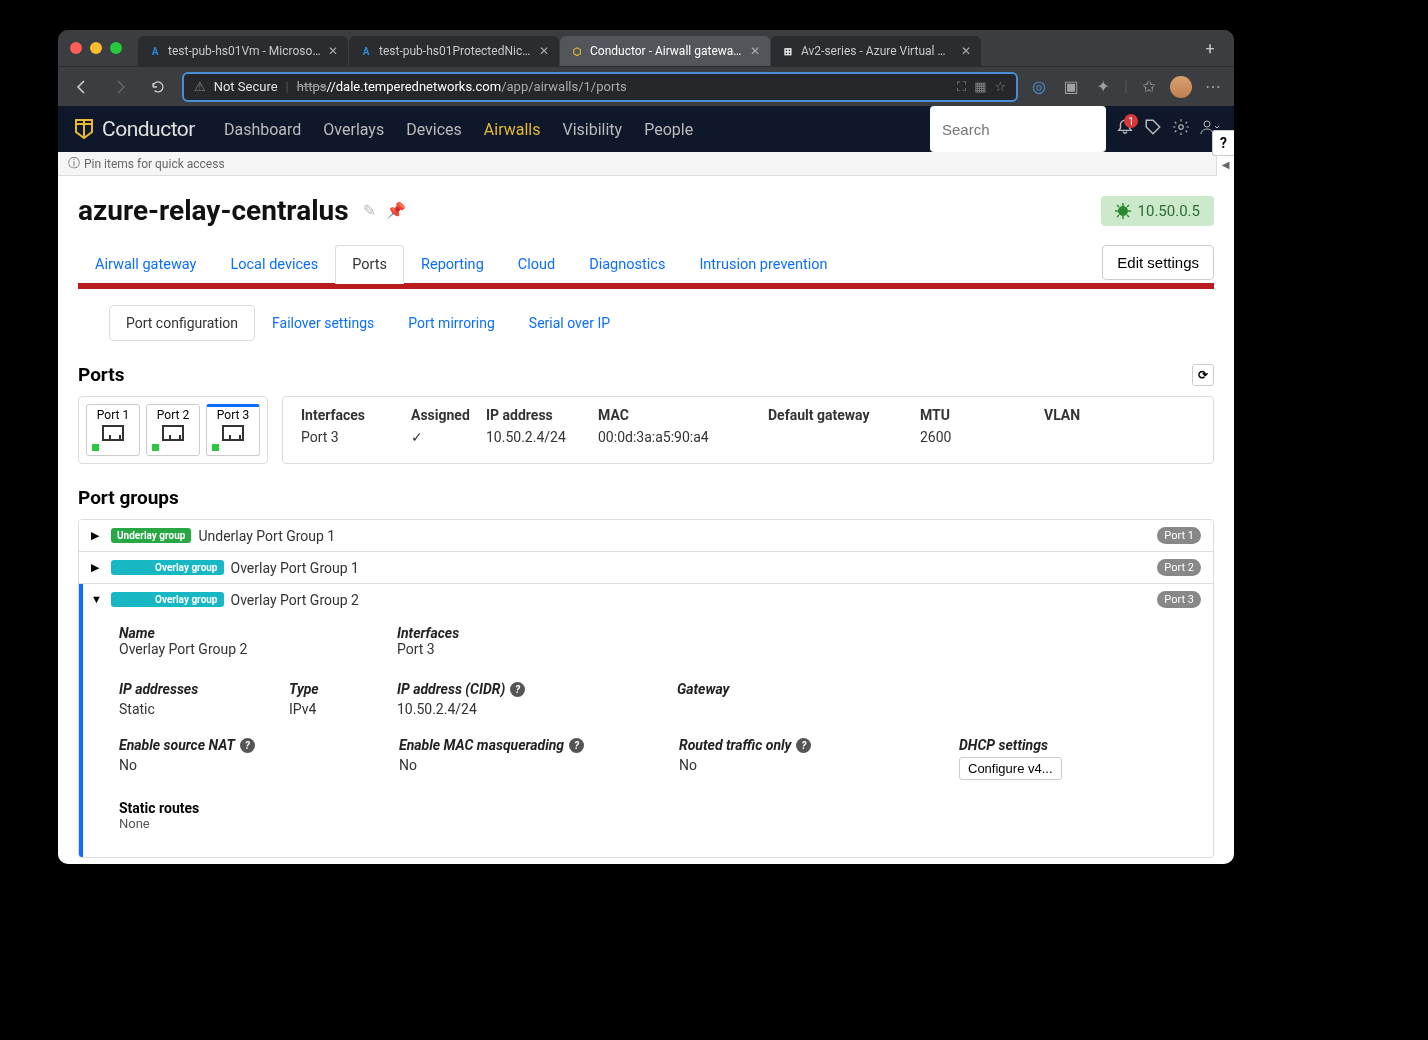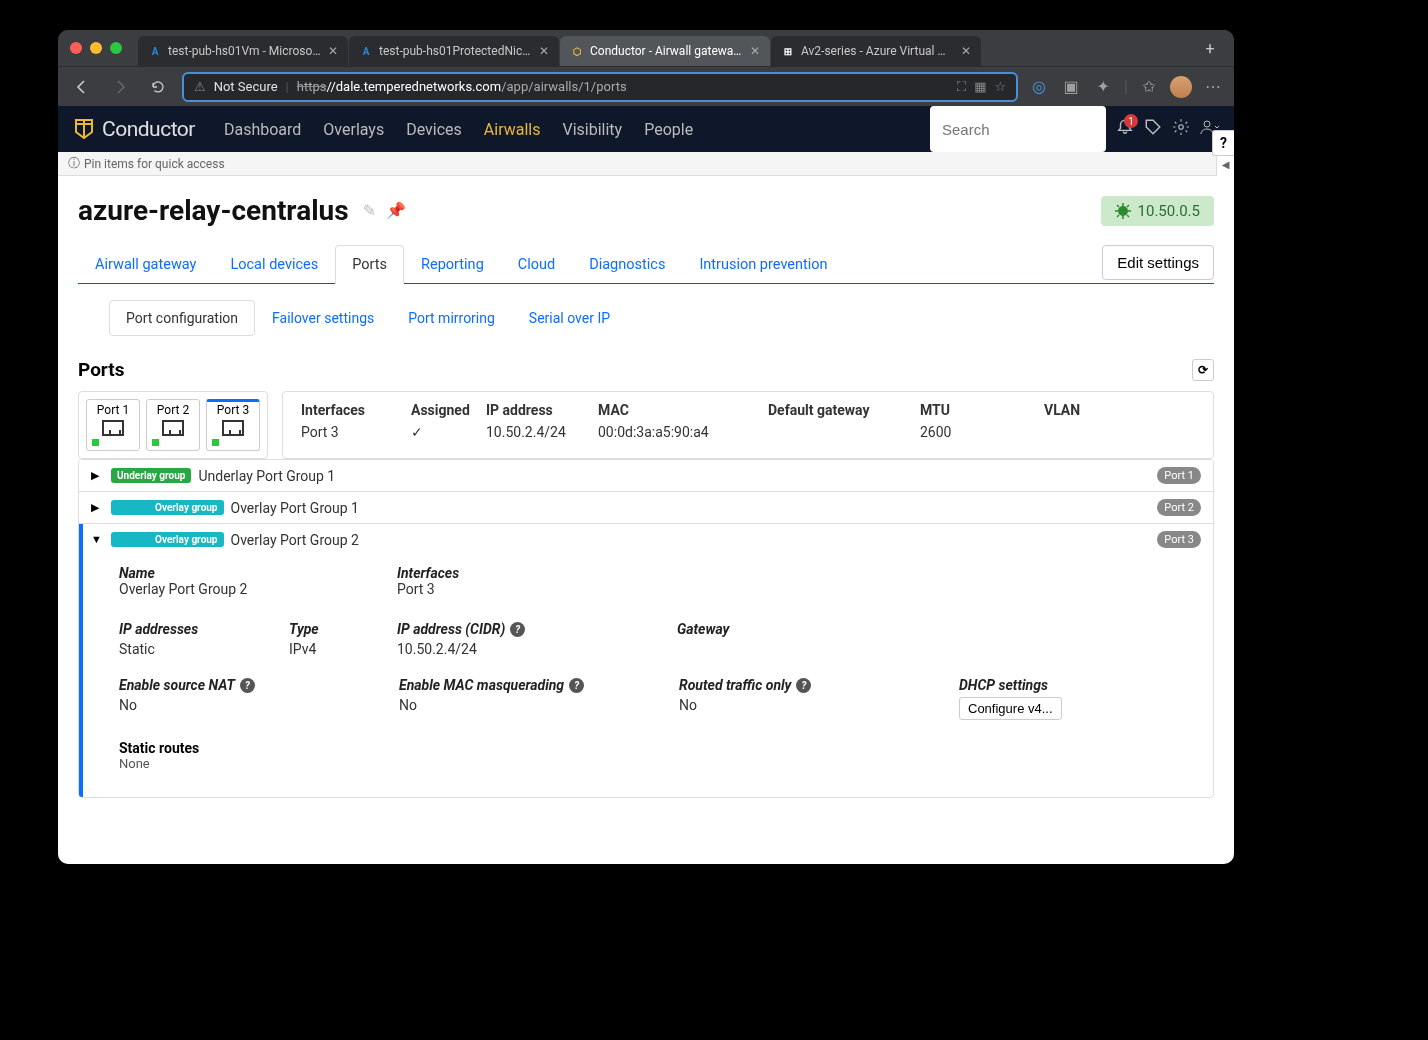--- a/index.html
+++ b/index.html
@@ -43,21 +43,21 @@
 .ricn { color: #bbb; cursor: pointer; }
 .pin-strip { height: 24px; background: #f5f5f5; font-size: 12px; color: #666; padding: 0 10px; display: flex; align-items: center; gap: 4px; border-bottom: 1px solid #ddd; position: relative; }
 .pin-edge { position: absolute; right: 0; top: 0; width: 18px; height: 24px; background: #fff; border-left: 1px solid #ddd; display: flex; align-items: center; justify-content: center; font-size: 10px; cursor: pointer; }
 .side-help { position: absolute; right: 0; top: 24px; width: 22px; height: 26px; background: #fff; border: 1px solid #ccc; border-right: none; border-radius: 3px 0 0 3px; display: flex; align-items: center; justify-content: center; font-weight: bold; cursor: pointer; font-size: 14px; }
 .content { padding: 8px 20px 30px 20px; }
 .titleline { display: flex; align-items: center; padding: 10px 0 18px; }
 .titleline h1 { font-size: 28px; font-weight: 700; color: #111; margin-right: 14px; }
 .titleline .ticn { color: #bbb; margin-right: 10px; cursor: pointer; }
 .ipbadge { margin-left: auto; background: #cde9cb; color: #2a6d2f; padding: 6px 14px; border-radius: 4px; font-size: 15px; display: flex; align-items: center; gap: 7px; }
 .ipbadge .burst { width: 16px; height: 16px; }
-.maintabs { display: flex; border-bottom: 1px solid #b91c1c; gap: 0; margin-bottom: 0; }
+.maintabs { display: flex; border-bottom: 6px solid #b91c1c; gap: 0; margin-bottom: 0; }
 .mtab { padding: 10px 16px; font-size: 14.5px; color: #0d6efd; cursor: pointer; border: 1px solid transparent; border-bottom: none; border-radius: 4px 4px 0 0; }
 .mtab.active { color: #333; border-color: #ddd; background: #fff; border-bottom: 1px solid #fff; margin-bottom: -1px; }
 .edit-set { margin-left: auto; }
 .edit-btn { border: 1px solid #ccc; border-radius: 4px; padding: 8px 14px; background: #fff; font-size: 15px; cursor: pointer; }
 .subtabs { display: flex; margin-top: 16px; gap: 0; padding-left: 31px; }
 .stab { padding: 9px 16px; font-size: 14px; color: #0d6efd; cursor: pointer; border: 1px solid transparent; border-radius: 4px; }
 .stab.active { color: #333; border-color: #ddd; background: #fff; }
 .sec-h { font-size: 19px; font-weight: 700; margin: 22px 0 10px; display: flex; align-items: center; }
 .sec-h .refresh { margin-left: auto; width: 22px; height: 22px; border: 1px solid #ccc; border-radius: 3px; display: flex; align-items: center; justify-content: center; cursor: pointer; font-size: 12px; }
 .ports-row { display: flex; gap: 14px; }
@@ -284,20 +284,23 @@
             <div class="c-asg"><span class="chk">✓</span></div>
             <div class="c-ip">10.50.2.4/24</div>
             <div class="c-mac">00:0d:3a:a5:90:a4</div>
             <div class="c-gw"></div>
             <div class="c-mtu">2600</div>
             <div class="c-vlan"></div>
           </div>
         </div>
       </div>
 
+      <div class="sec-h">
+          <span>Port groups</span>
+        </div>
       <div class="pg-list">
         <div class="pg-row">
           <span class="caret">▶</span>
           <span class="pg-badge bg-ug">Underlay group</span>
           <span class="pg-name">Underlay Port Group 1</span>
           <span class="pg-port">Port 1</span>
         </div>
         <div class="pg-row">
           <span class="caret">▶</span>
           <span class="pg-badge bg-og">Overlay group</span>

